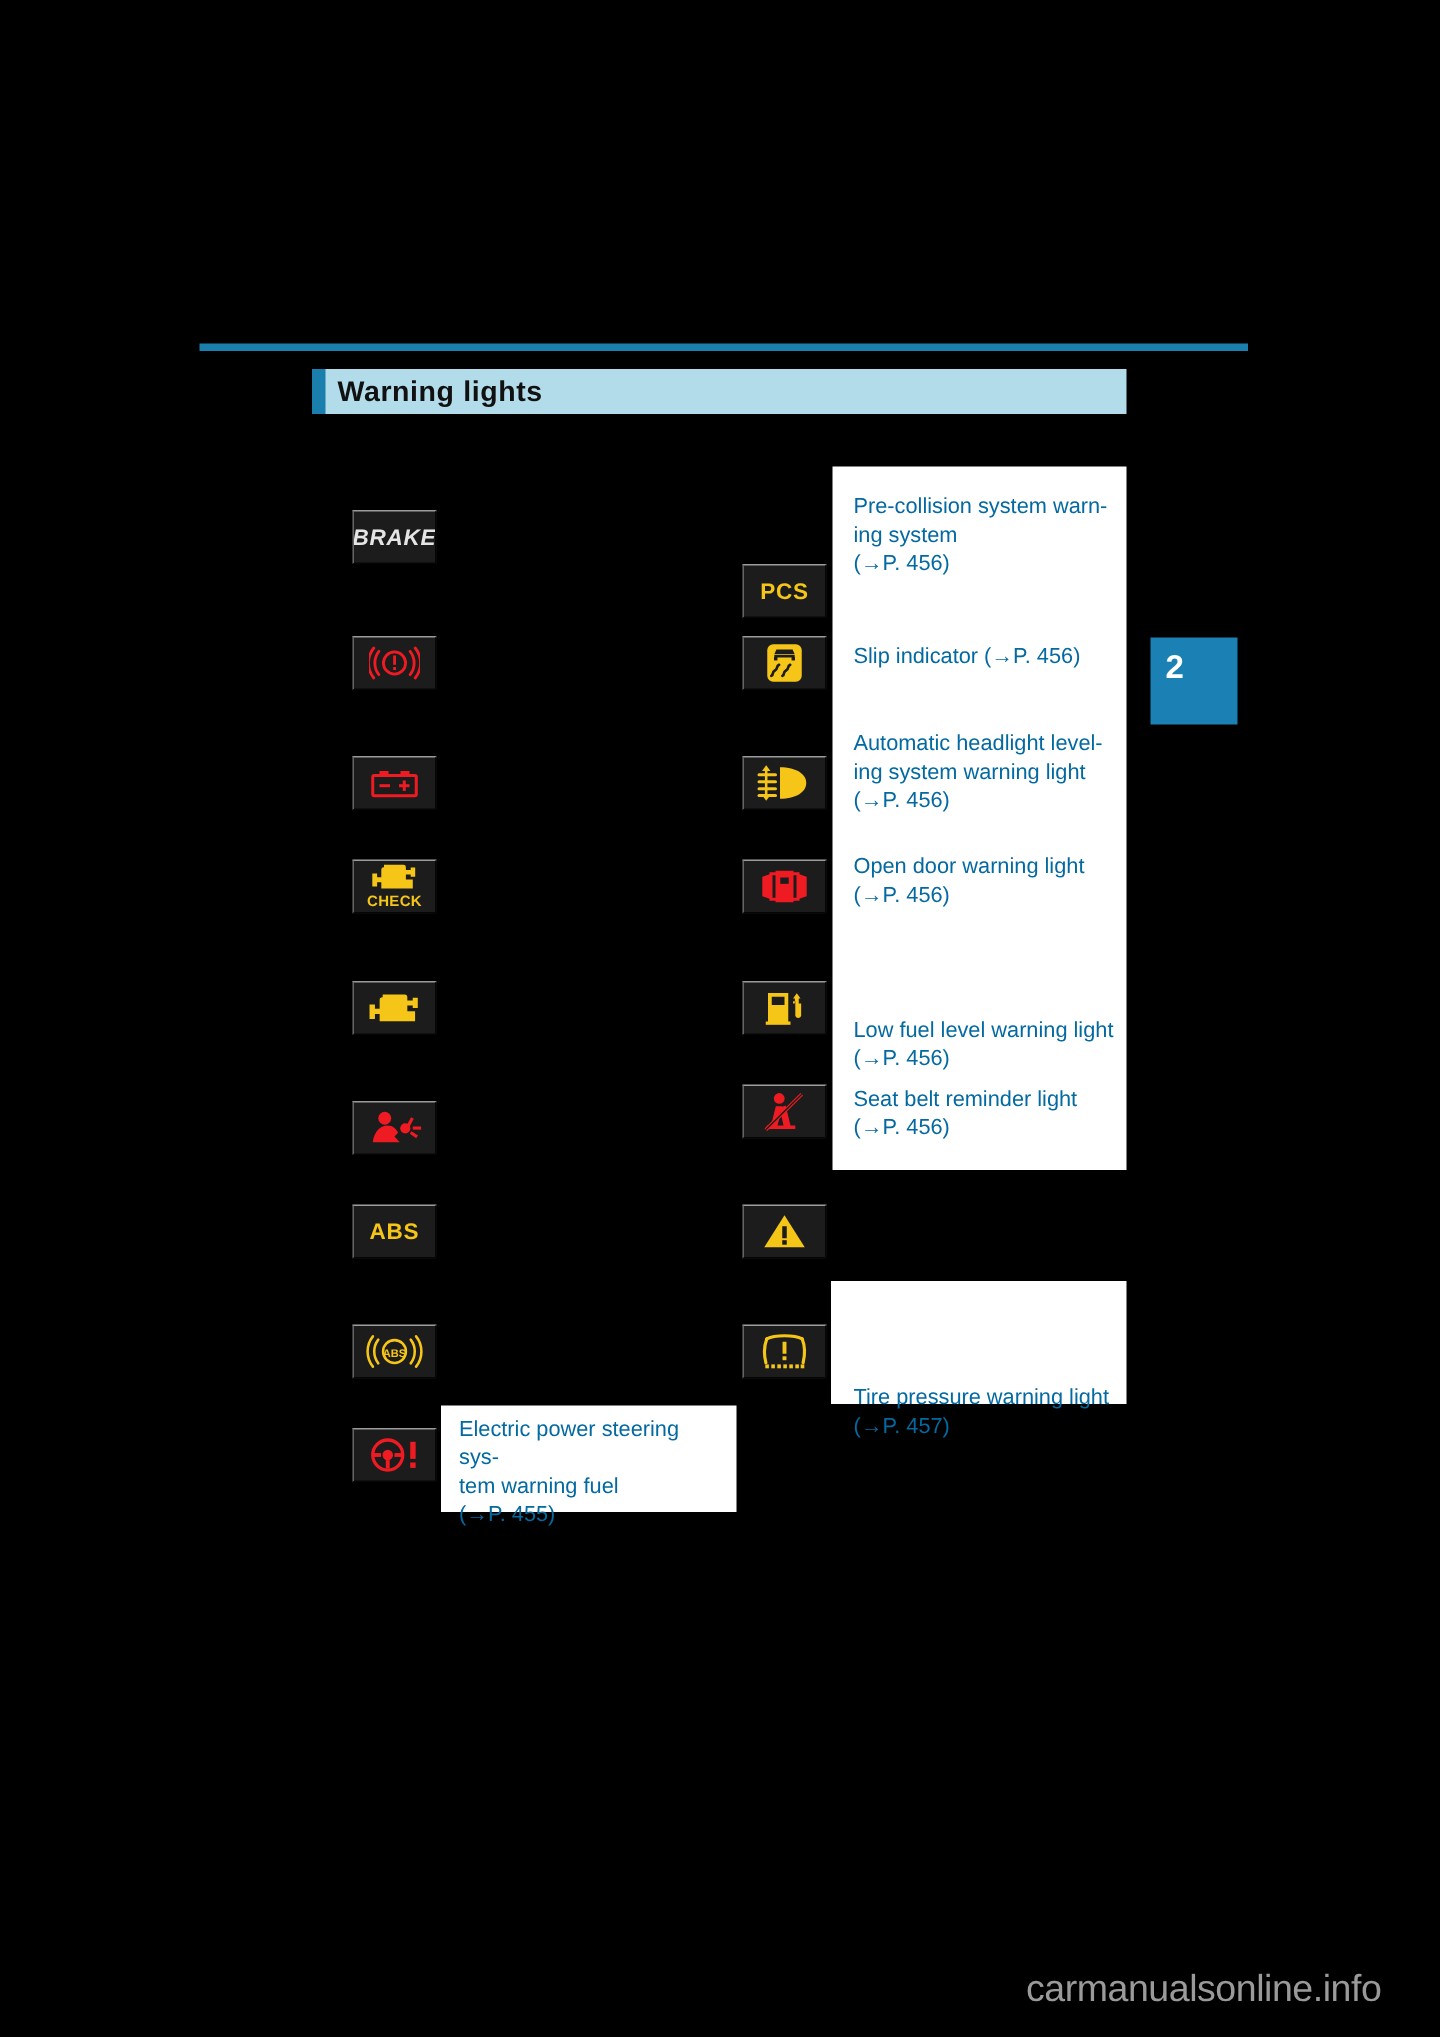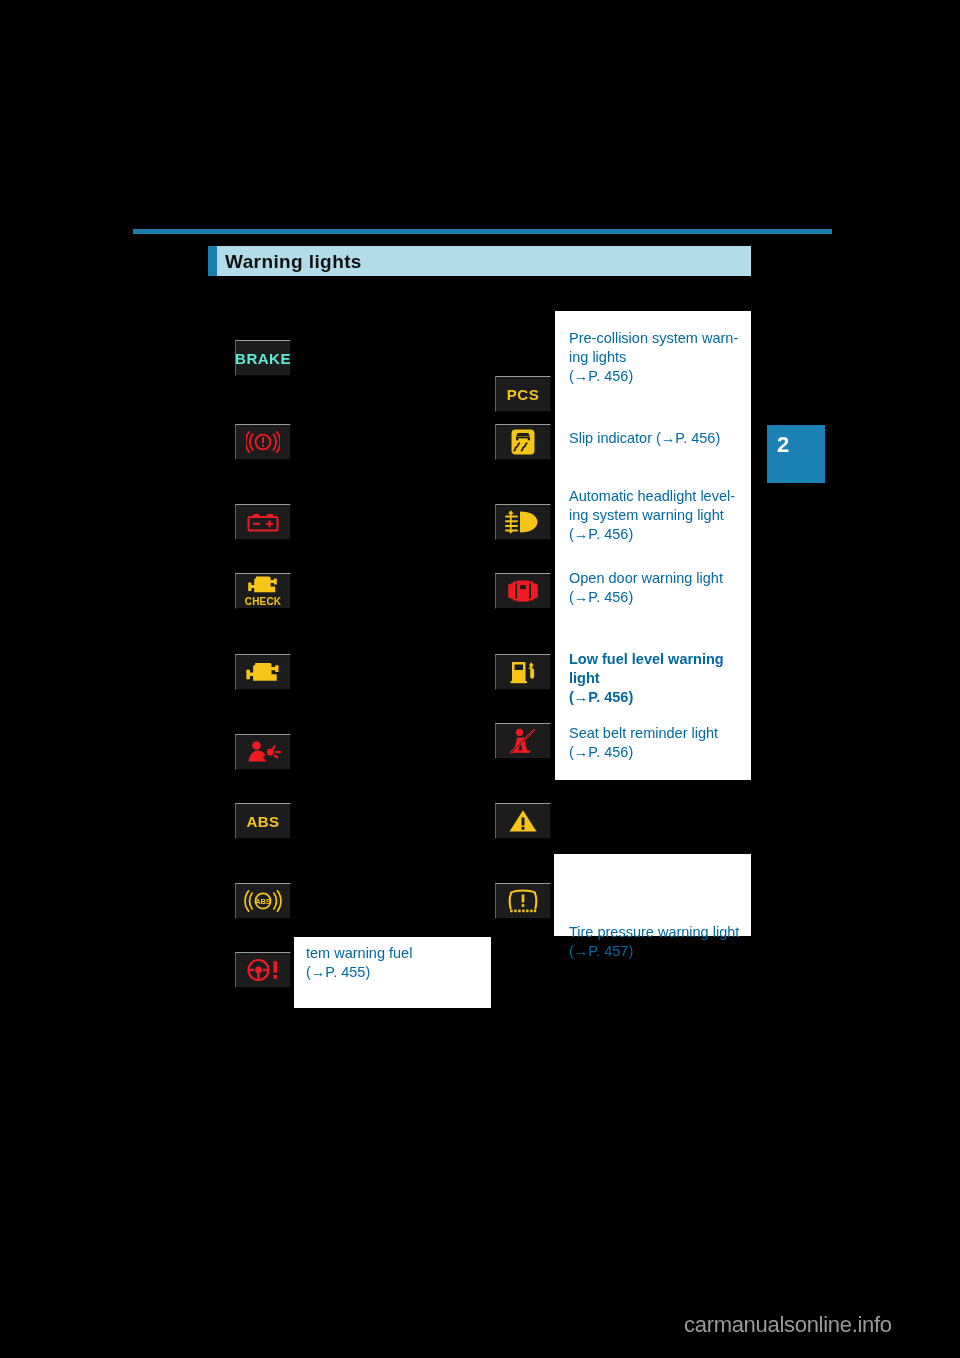--- a/index.html
+++ b/index.html
@@ -124,41 +124,41 @@
     justify-content: center;
     overflow: hidden;
   }
   .light .txt {
     font-family: "Liberation Sans", sans-serif;
     font-weight: bold;
     font-size: 15px;
     letter-spacing: .5px;
     line-height: 1;
   }
-  .light .txt.red { color: #5eead4; }
+  .light .txt.red { color: #e5e5e5; font-style: italic; }
   .light .txt.amber { color: #f5c518; }
   .light svg { display: block; }
 
   .chk-wrap { display: flex; flex-direction: column; align-items: center; justify-content: center; }
   .chk-wrap .chk-label {
     font-family: "Liberation Sans", sans-serif;
     font-weight: bold;
     font-size: 10px;
     color: #f5c518;
     letter-spacing: .2px;
     line-height: 1;
     margin-top: 3px;
   }
 
   
   #watermark {
     position: absolute;
     left: 684px;
     top: 1312px;
-    font-size: 22px;
+    font-size: 25px;
     color: #9a9a9a;
     font-family: "Liberation Sans", sans-serif;
     letter-spacing: -0.3px;
     white-space: nowrap;
   }
 </style>
 </head>
 <body>
 
 <div id="top-rule"></div>
@@ -256,20 +256,21 @@
     <circle cx="14.5" cy="12" r="3.5" fill="#ef1b23"></circle>
     <rect x="4.8" y="10.7" width="5.2" height="2.6" fill="#ef1b23"></rect>
     <rect x="19" y="10.7" width="5.2" height="2.6" fill="#ef1b23"></rect>
     <rect x="13.2" y="15.4" width="2.6" height="5.4" fill="#ef1b23"></rect>
     <rect x="29.5" y="3.2" width="3.6" height="11.4" fill="#ef1b23"></rect>
     <rect x="29.5" y="17.0" width="3.6" height="3.6" fill="#ef1b23"></rect>
   </svg>
 </div>
 
 <div class="caption" style="left:306px; top:944px; width:175px;">
+  <div>Electric power steering sys-</div>
   <div>tem warning fuel</div>
   <div>(→P. 455)</div>
 </div>
 
 <div class="light" style="left:495px; top:340px;margin-top:36px;">
   <span class="txt amber">PCS</span>
 </div>
 
 <div class="light" style="left:495px; top:424px;">
   <svg width="24" height="26" viewBox="0 0 24 26" aria-hidden="true">
@@ -354,40 +355,40 @@
       <rect x="15.2" y="20.6" width="2.4" height="2.6"></rect>
       <rect x="19.2" y="20.6" width="2.4" height="2.6"></rect>
       <rect x="23.2" y="20.6" width="2.4" height="2.6"></rect>
       <rect x="26.8" y="20.6" width="2.4" height="2.6"></rect>
     </g>
   </svg>
 </div>
 
 <div class="caption just" style="left:569px; top:329px; width:172px;">
   <div>Pre-collision system warn-</div>
-  <div>ing lights</div>
+  <div>ing system</div>
   <div>(→P. 456)</div>
 </div>
 
 <div class="caption" style="left:569px; top:429px; width:172px;">
   <div>Slip indicator (→P. 456)</div>
 </div>
 
 <div class="caption just" style="left:569px; top:487px; width:172px;">
   <div>Automatic headlight level-</div>
   <div>ing system warning light</div>
   <div>(→P. 456)</div>
 </div>
 
 <div class="caption" style="left:569px; top:569px; width:172px;">
   <div>Open door warning light</div>
   <div>(→P. 456)</div>
 </div>
 
-<div class="caption" style="left:569px; top:650px; width:175px;font-weight:bold;">
+<div class="caption" style="left:569px; top:678px; width:175px;">
   <div>Low fuel level warning light</div>
   <div>(→P. 456)</div>
 </div>
 
 <div class="caption just" style="left:569px; top:724px; width:172px;">
   <div>Seat belt reminder light</div>
   <div>(→P. 456)</div>
 </div>
 
 <div class="caption" style="left:569px; top:877px; width:175px;margin-top:46px;">

